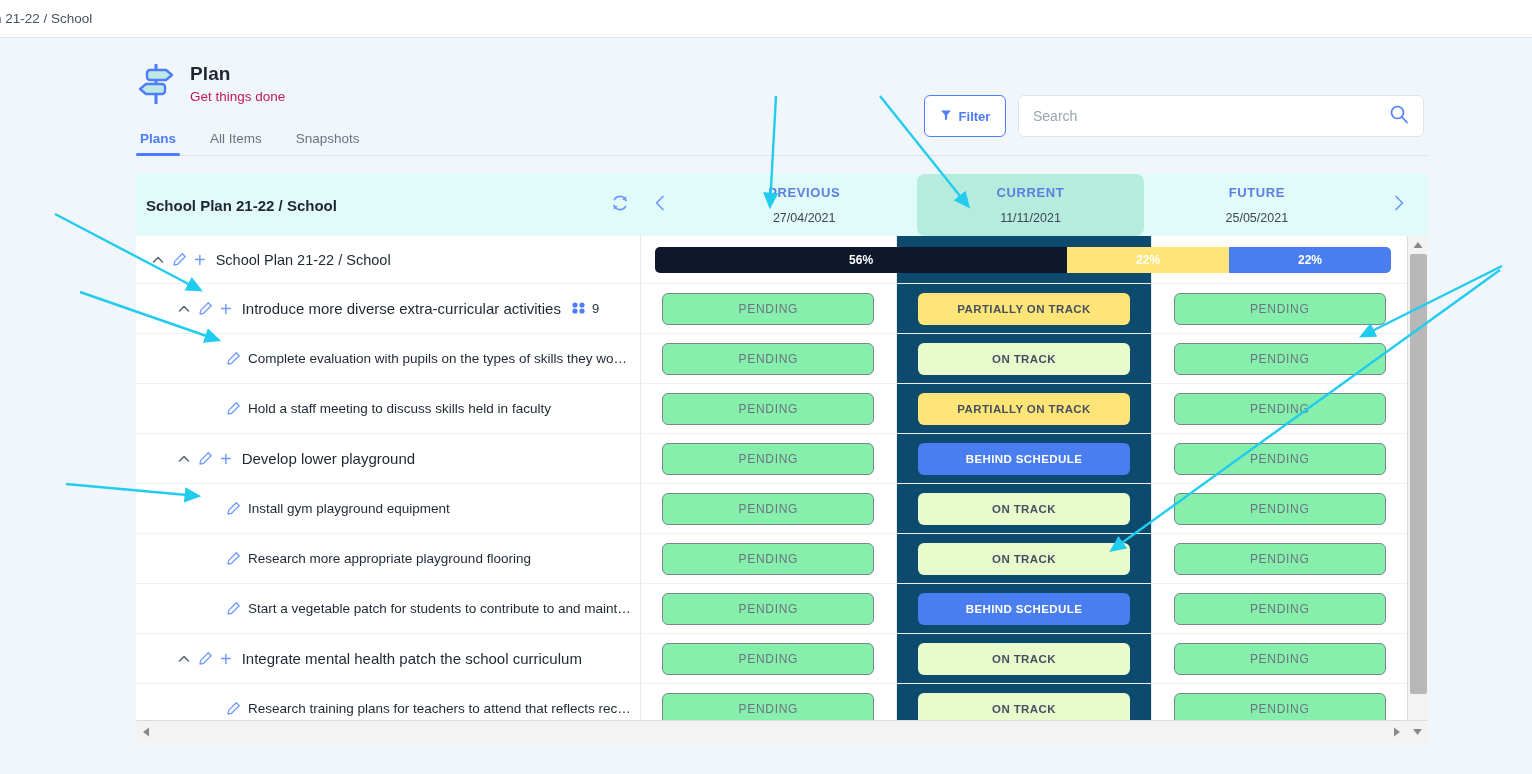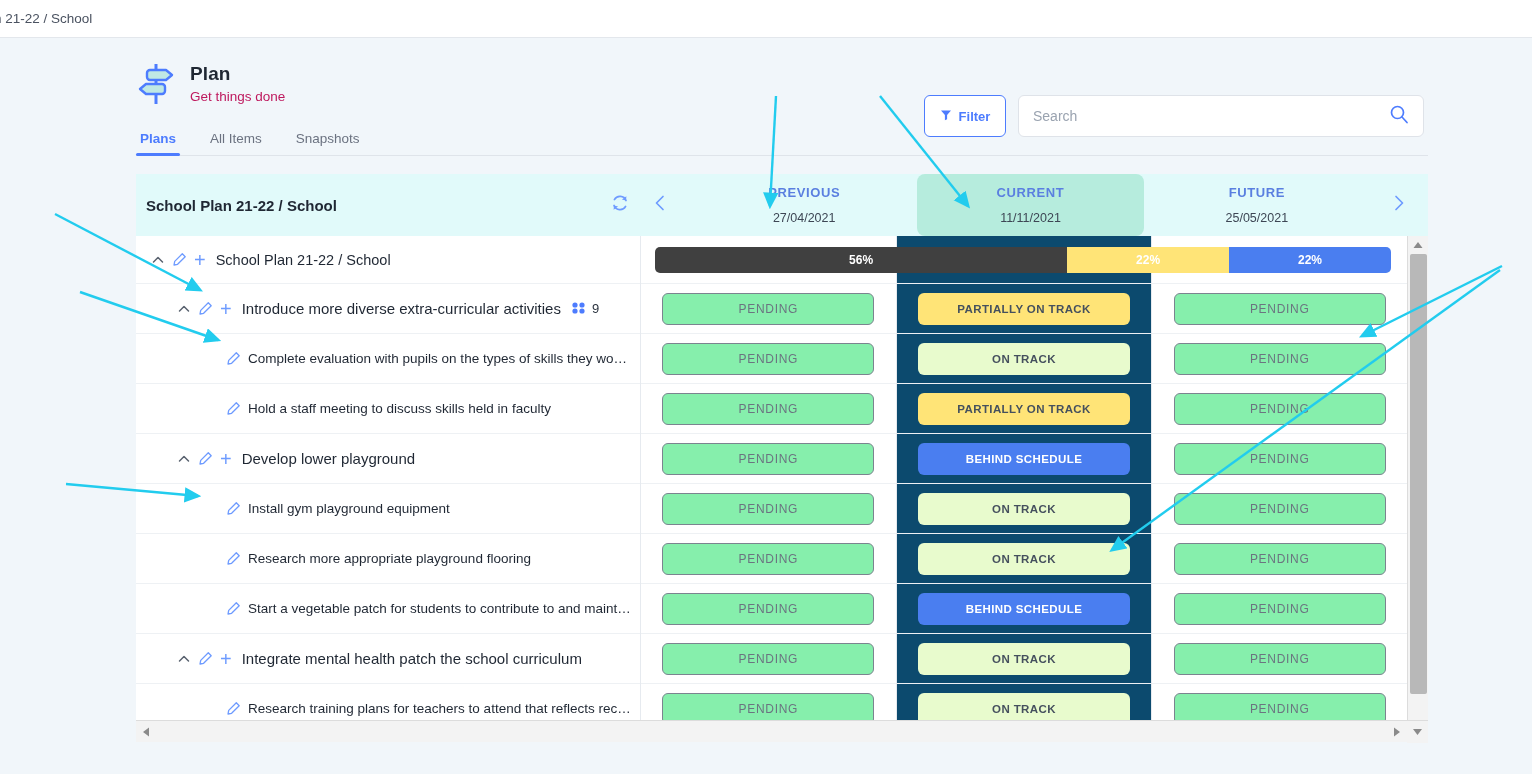--- a/index.html
+++ b/index.html
@@ -354,21 +354,21 @@
   }
   .seg {
     display: flex;
     align-items: center;
     justify-content: center;
     font-size: 12px;
     font-weight: bold;
     color: #ffffff;
     height: 100%;
   }
-  .seg.s1 { background: #404040; }
+  .seg.s1 { background: #0f172a; }
   .seg.s2 { background: #ffe477; }
   .seg.s3 { background: #4a7ef0; }
 
   
   .vscroll {
     width: 21px;
     flex: 0 0 21px;
     background: #f3f3f3;
     border-left: 1px solid #dcdcdc;
     display: flex;

